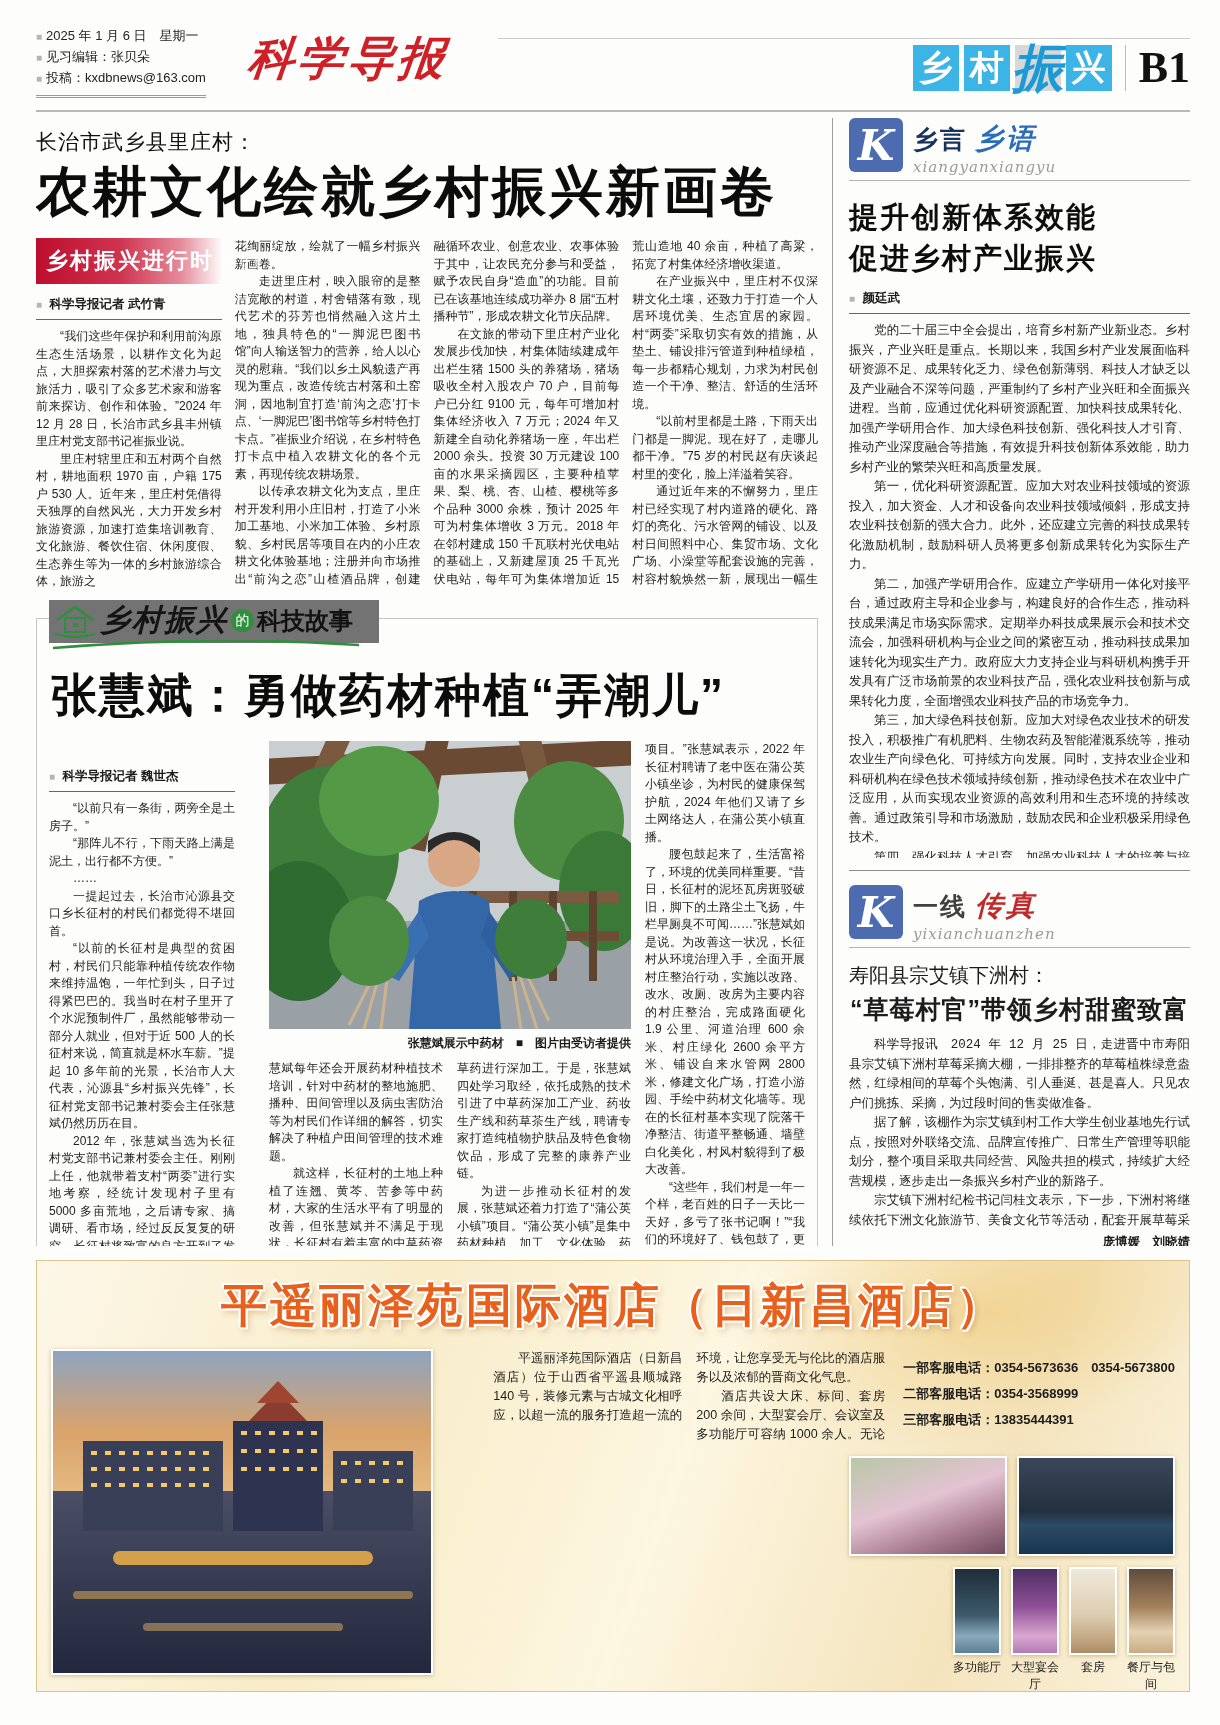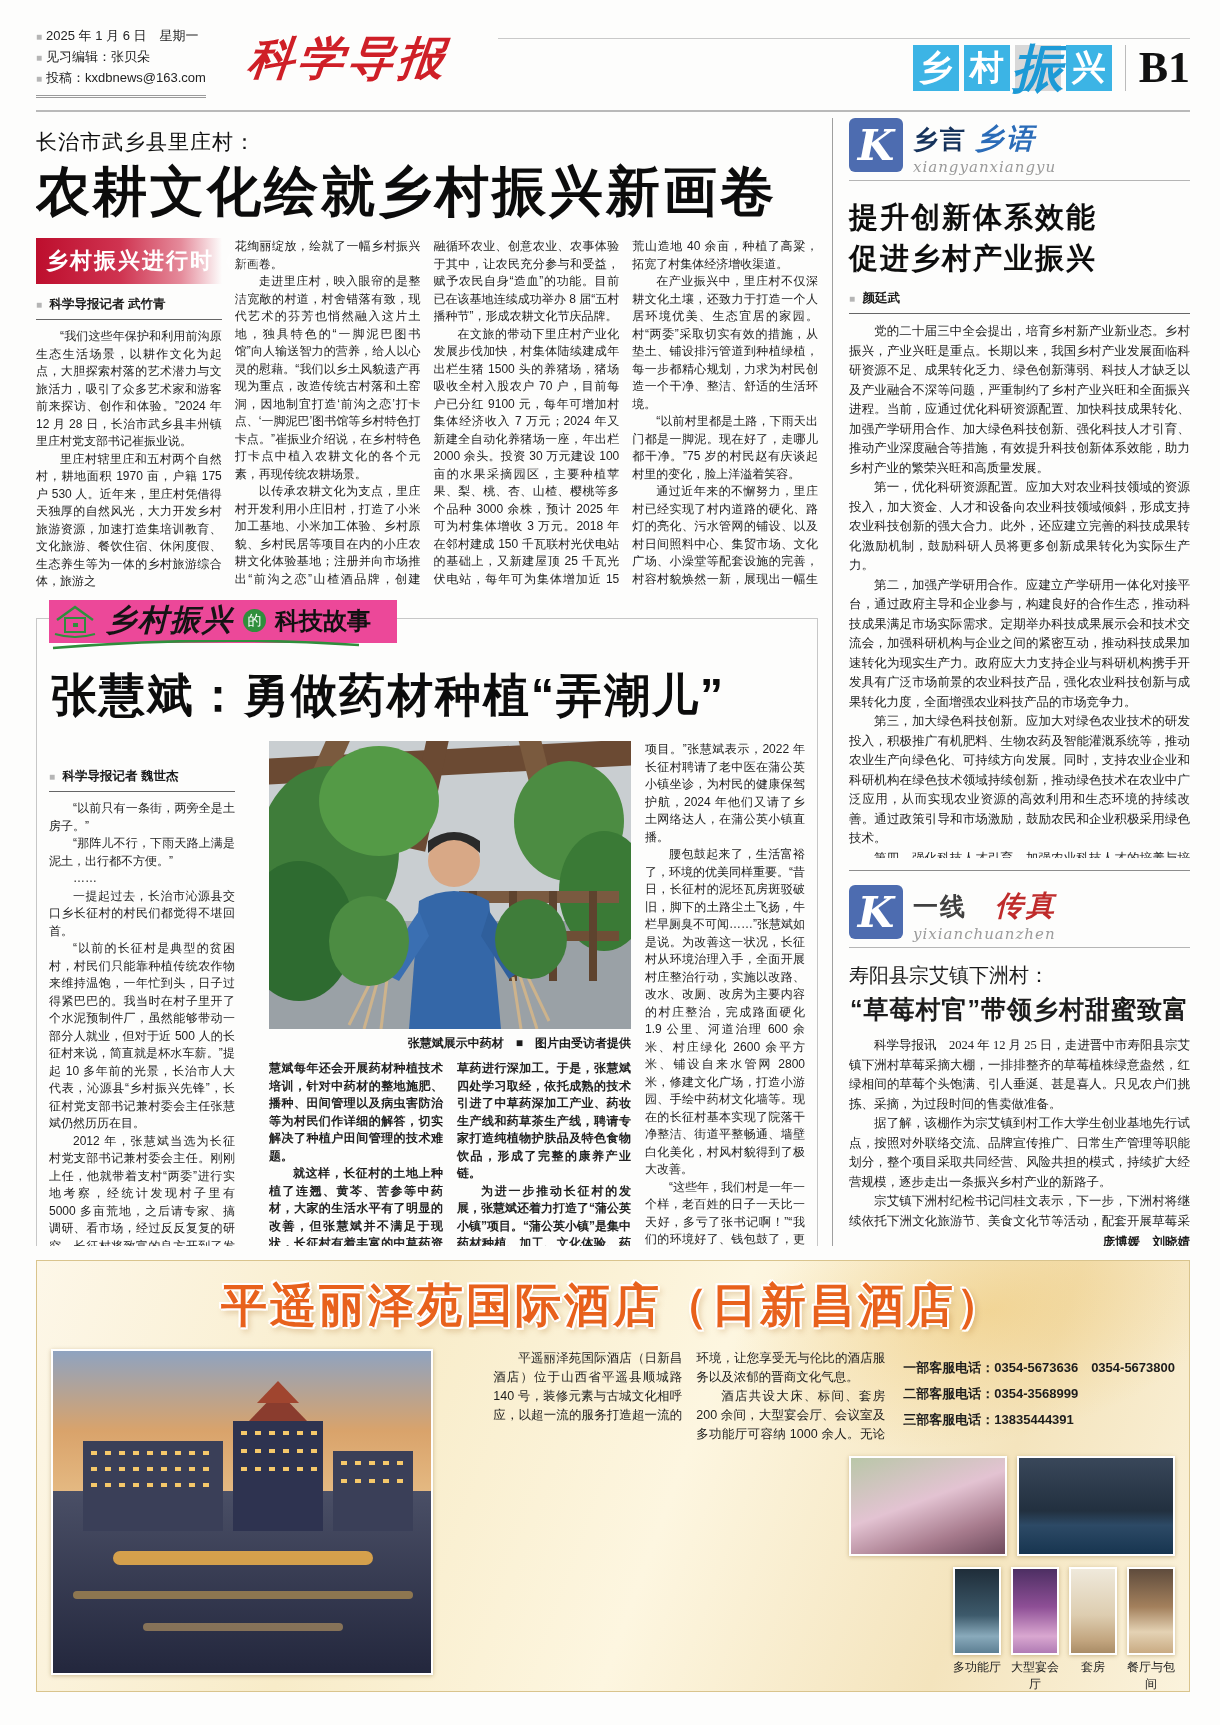--- a/index.html
+++ b/index.html
@@ -34,49 +34,49 @@
   .coltext { font-size:12px; line-height:17.5px; text-align:justify; color:#222; }
   .coltext p { text-indent:2em; }
   .cont p:first-child { text-indent:0; }
   .label-red { background:linear-gradient(90deg,#bd0e2d 0%,#cf3350 45%,#e58b9b 78%,rgba(229,139,155,0) 100%);
                color:#fff; font-weight:bold; font-size:22px; letter-spacing:2px; padding:8px 6px 8px 10px;
                white-space:nowrap; margin-bottom:12px; }
   .chev { opacity:.55; font-size:18px; letter-spacing:-4px; margin-left:2px; }
   .byline { font-size:12.5px; font-weight:bold; border-bottom:1px solid #666; padding-bottom:6px; margin-bottom:8px; }
   
   .feature { border:1px solid #c7c7c7; margin-top:30px; padding:0 12px 10px; position:relative; }
-  .fheader { display:inline-flex; align-items:center; gap:9px; background:#ec4899; margin-top:-19px; padding:0 26px 2px 4px; position:relative; }
+  .fheader { display:inline-flex; align-items:center; gap:3px; background:#737373; margin-top:-19px; padding:0 26px 2px 4px; position:relative; }
   .fh-swoosh { position:absolute; left:2px; bottom:-7px; }
   .fh-script { font-family:"DejaVu Serif",serif; font-style:italic; font-weight:bold; font-size:30px; color:#141414; letter-spacing:2px; }
   .fh-de { width:23px; height:23px; border-radius:50%; background:#2f8f3c; color:#fff; font-size:14px; display:flex; align-items:center; justify-content:center; }
   .fh-bold { font-size:24px; font-weight:900; color:#111; }
   .headline2 { font-size:46px; font-weight:900; letter-spacing:2px; margin:22px 0 14px 2px; color:#0c0c0c; }
   .fbody { display:flex; gap:14px; height:522px; overflow:hidden; }
   .fcol.c1 { flex:0 0 186px; min-width:0;margin-top:27px; }
   .fcol.c1 .coltext { height:452px; overflow:hidden; }
   .fmid { flex:0 0 362px; min-width:0;margin-left:20px; }
   .fcol.c4 { flex:1; min-width:0; }
   .fcol.c4 .coltext { height:514px; overflow:hidden; }
   .photo { width:362px; height:288px; }
   .caption { font-size:12px; font-weight:bold; text-align:right; margin:6px 0 8px; }
-  .fmid-cols { display:flex; gap:14px; height:198px; overflow:hidden;font-weight:bold; }
+  .fmid-cols { display:flex; gap:14px; height:198px; overflow:hidden; }
   .fmid-cols .coltext { flex:1; min-width:0; }
   
   .sechead { display:flex; align-items:flex-start; gap:10px; border-bottom:1px solid #b5b5b5; padding-bottom:4px; }
   .klogo { width:54px; height:54px; border-radius:6px; background:#4d6cb0; color:#fff; flex:0 0 54px;
            font-family:"DejaVu Serif",serif; font-weight:bold; font-style:italic; font-size:42px;
            display:flex; align-items:center; justify-content:center; }
   .sectitle { display:flex; align-items:baseline; gap:8px; margin-top:2px; }
   .st-plain { font-size:25px; font-weight:bold; color:#16335c; letter-spacing:2px; }
   .st-script { font-family:"DejaVu Serif",serif; font-style:italic; font-weight:bold; font-size:28px; letter-spacing:3px; }
   .st-script.blue { color:#2b6cb8; }
-  .st-script.red { color:#bf2b2b;margin-left:20px; }
+  .st-script.red { color:#bf2b2b; }
   .pinyin { font-family:"DejaVu Serif",serif; font-style:italic; font-size:15px; color:#9a9a9a; letter-spacing:1px; }
   .headline3 { font-size:29px; font-weight:800; line-height:1.4; letter-spacing:2px; margin:16px 0 12px; color:#0d0d0d; }
-  .serif { font-family:Liberation Serif, serif; }
+  .serif { font-family:Liberation Mono, monospace; }
   .op-body { font-size:12.5px; line-height:19.5px; height:536px; overflow:hidden; }
   .rdiv { border:0; border-top:1px solid #8d8d8d; margin:12px 0 14px; }
   .kicker2 { font-size:20px; margin:14px 0 4px; }
   .headline4 { font-size:25px; font-weight:900; letter-spacing:1px; margin:0 0 10px;text-align:center; }
   .fl-body { font-size:12.5px; line-height:19.5px; height:196px; overflow:hidden; }
   .authors { text-align:right; font-weight:bold; font-size:12.5px; margin-top:2px; }
   
   .ad { margin-top:14px; height:432px; border:1px solid #d9c48d; padding:10px 14px;
         background:linear-gradient(110deg,#fdf7e8 0%,#f8ecc9 30%,#fdf6e0 55%,#f4e4bd 80%,#fbf3dd 100%); position:relative; overflow:hidden; }
   .ad::before { content:""; position:absolute; right:-60px; top:-80px; width:520px; height:260px; border-radius:50%;

